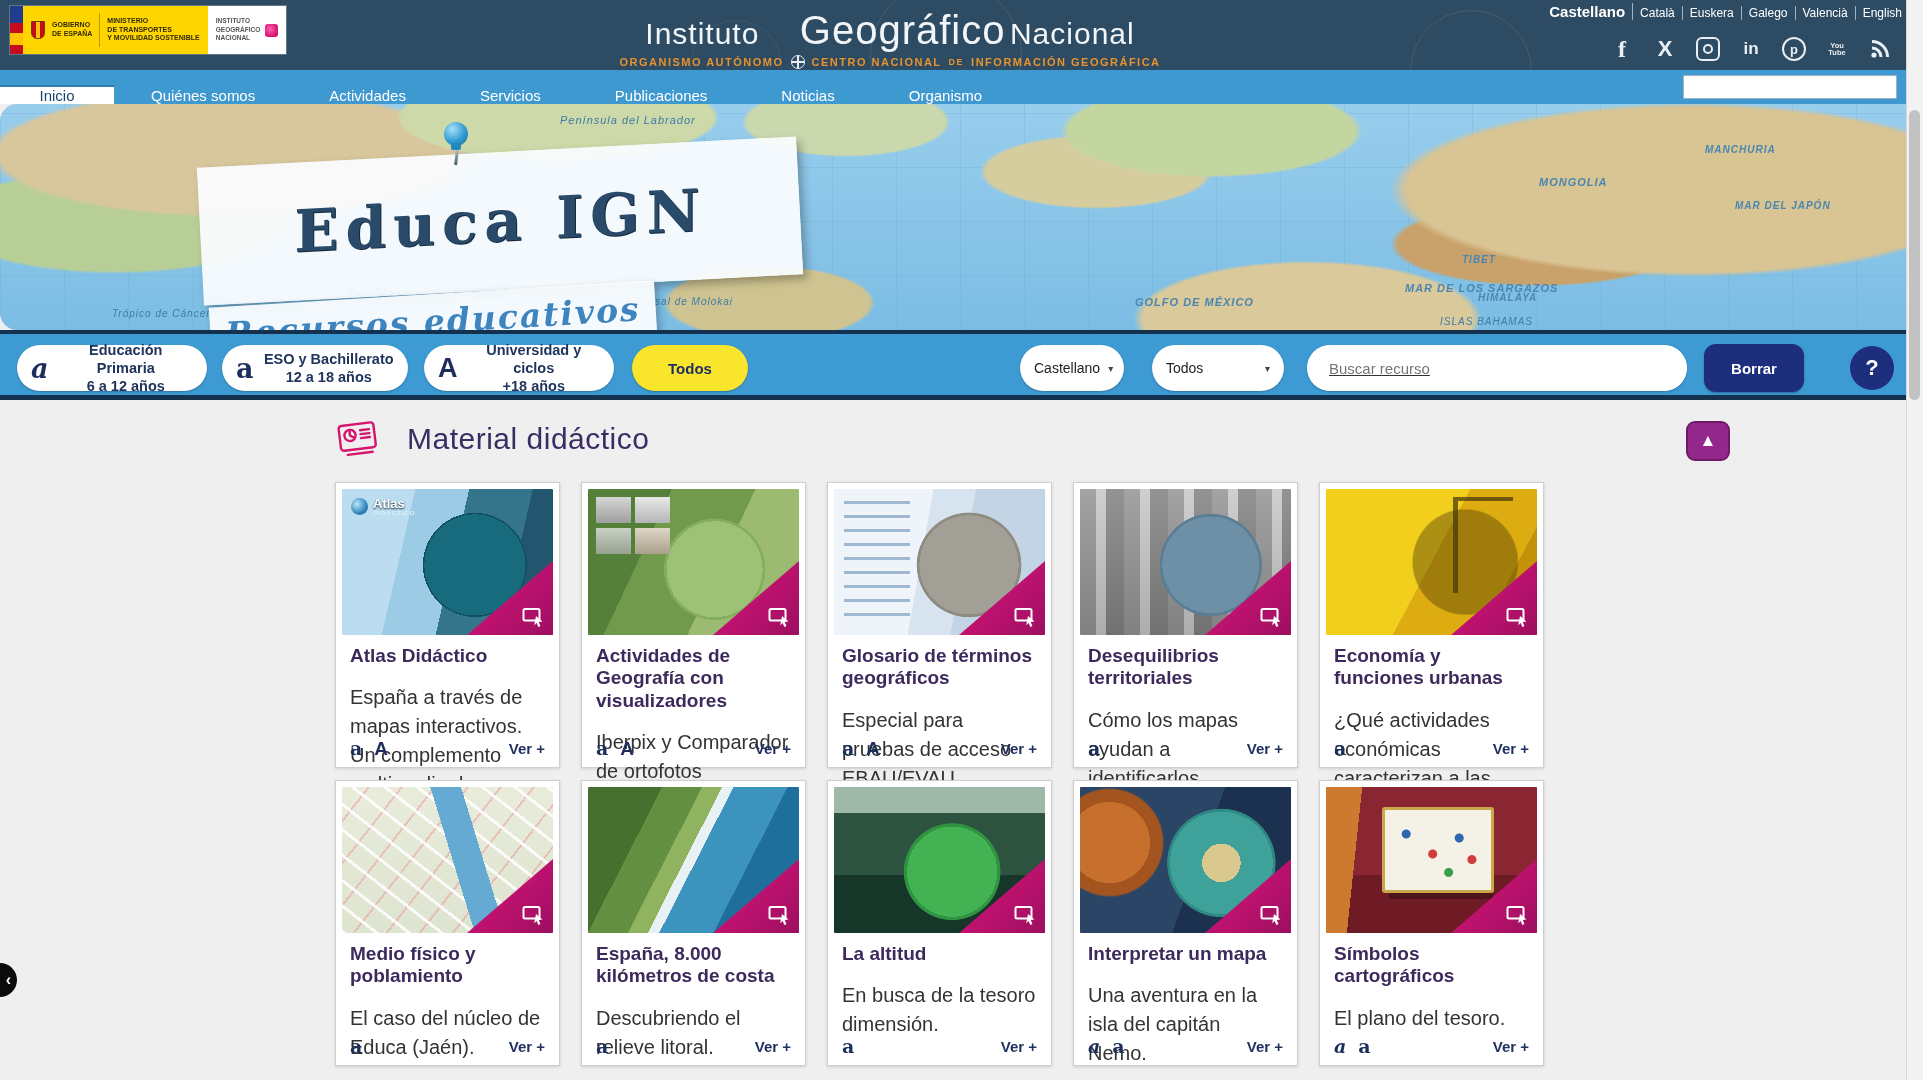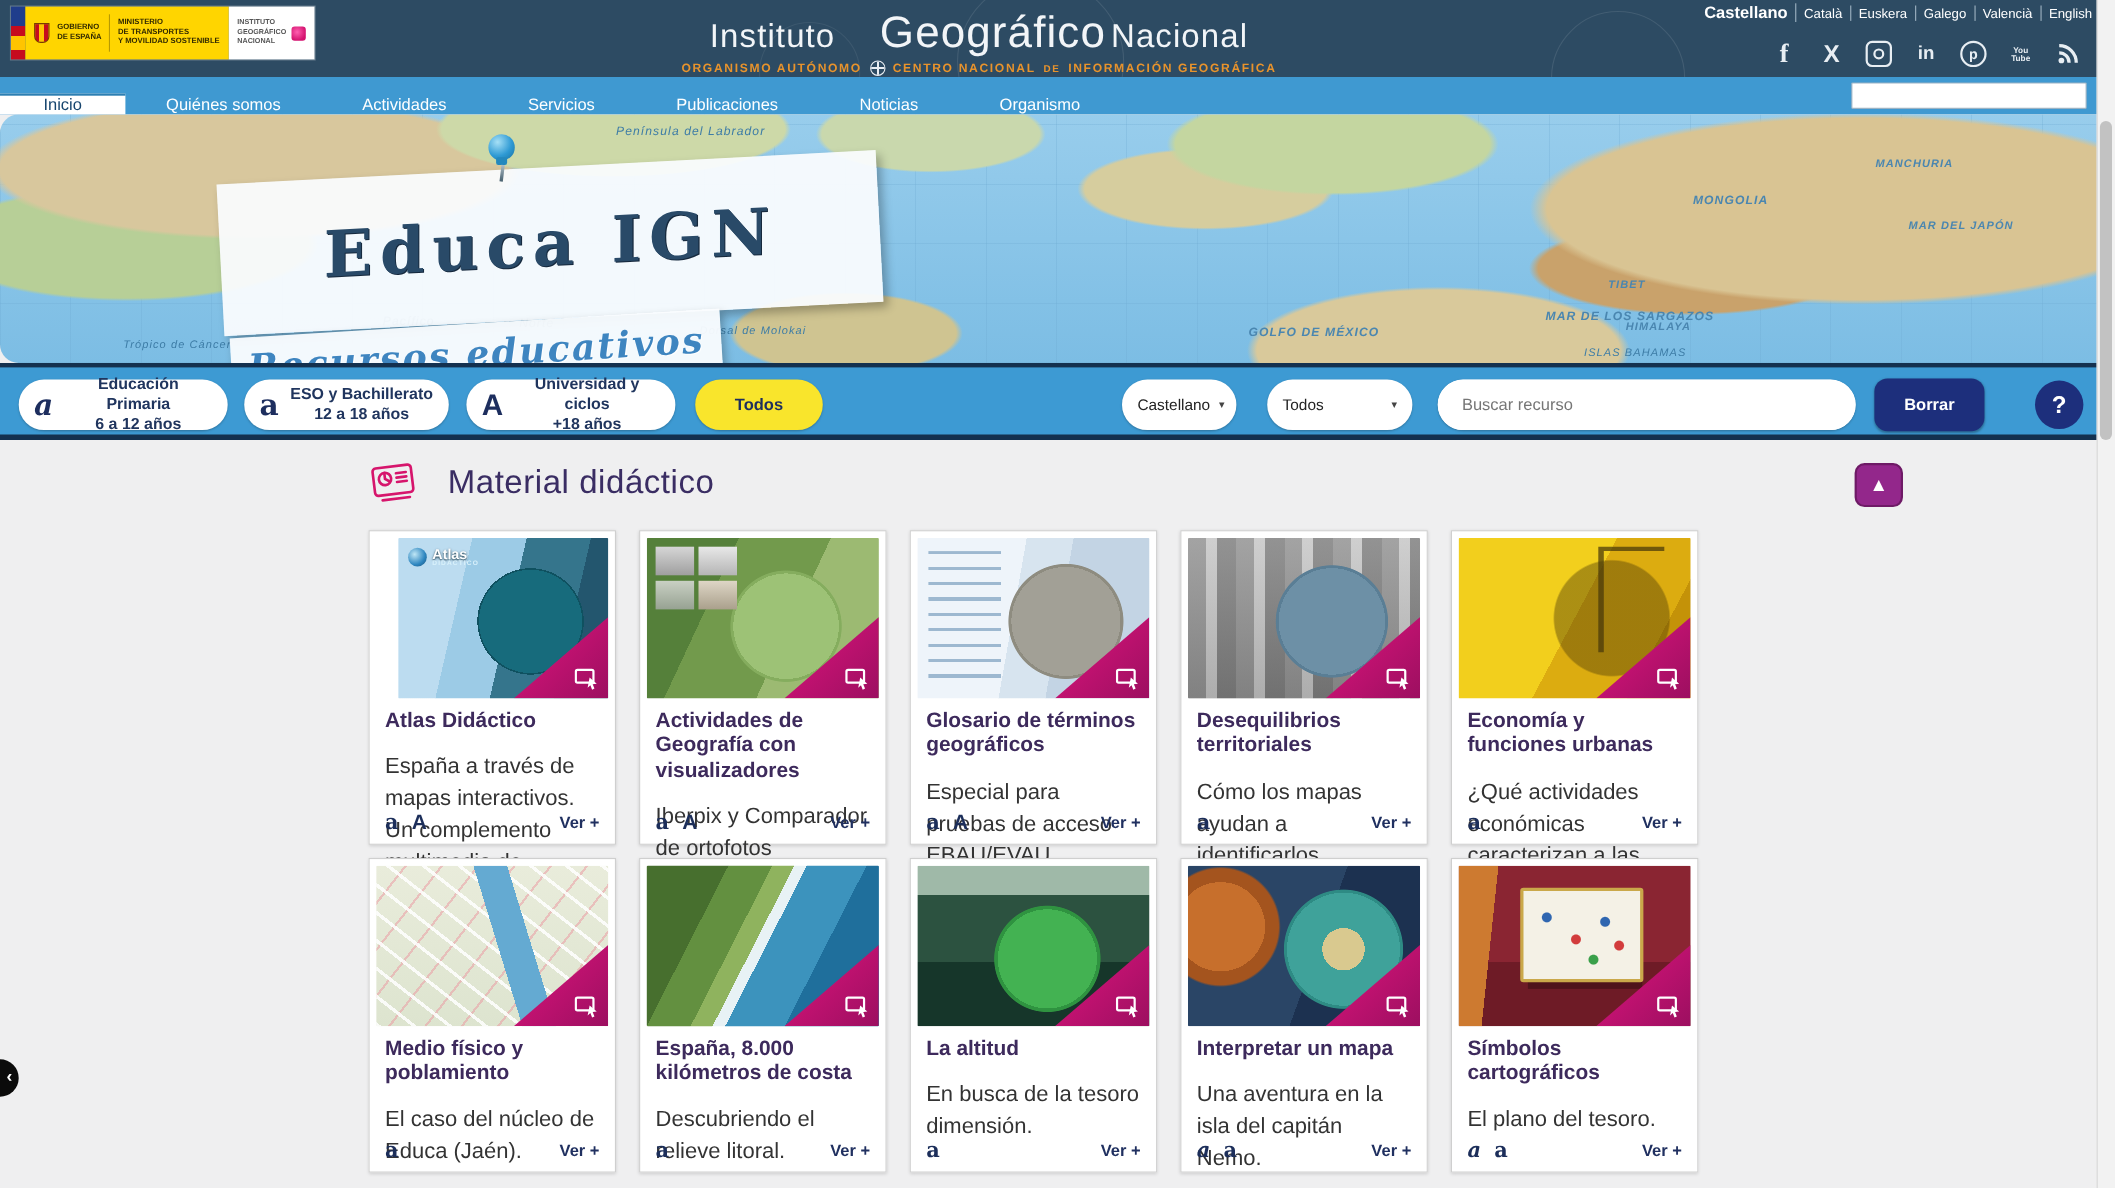--- a/index.html
+++ b/index.html
@@ -95,21 +95,21 @@
   .lvl-pill{gap:10px;padding:0 14px;box-sizing:border-box;justify-content:flex-start;}
   .pill-glyph{font-size:27px;color:#1d2e5e;line-height:1;}
   .g-italic{font-family:"DejaVu Serif",serif;font-style:italic;font-weight:bold;}
   .g-plain{font-family:"DejaVu Serif",serif;font-weight:bold;}
   .g-caps{font-weight:bold;}
   .pill-lines{flex:1;text-align:center;color:#20355e;font-weight:bold;font-size:14.5px;line-height:1.25;}
   .pill-todos{left:632px;width:116px;background:#f9e52c;justify-content:center;color:#1d2e5e;font-weight:bold;font-size:15px;}
   .pill-select{padding:0 14px;box-sizing:border-box;color:#222;font-size:14px;justify-content:space-between;}
   .caret{font-size:10px;color:#444;margin-left:8px;}
   .pill-search{left:1307px;width:380px;padding:0;overflow:hidden;}
-  .pill-search input{border:none;outline:none;width:100%;height:100%;border-radius:24px;padding:0 22px;font-size:15px;color:#333;}
+  .pill-search input{border:none;outline:none;width:100%;height:100%;border-radius:24px;padding:0 22px;font-size:15px;color:#333;text-decoration:underline;}
   .pill-search input::placeholder{color:#767676;}
   .btn-borrar{position:absolute;left:1704px;top:10px;width:100px;height:48px;background:#1d2f7c;color:#fff;
     font-weight:bold;font-size:15px;border-radius:12px;display:flex;align-items:center;justify-content:center;
     cursor:pointer;box-shadow:0 1px 2px rgba(0,0,0,.3);}
   .btn-help{position:absolute;left:1850px;top:12px;width:44px;height:44px;background:#1d2f7c;color:#fff;
     font-weight:bold;font-size:22px;border-radius:50%;display:flex;align-items:center;justify-content:center;cursor:pointer;}
 
   
   .main{position:absolute;left:0;top:400px;width:1923px;height:680px;background:#efeff0;}
   .sec-head{position:absolute;left:337px;top:20px;display:flex;align-items:center;gap:28px;}
@@ -135,21 +135,21 @@
   .card-desc{margin:16px 8px;font-size:20px;color:#333;line-height:1.45;}
   .card-footer{position:absolute;left:14px;right:14px;bottom:9px;display:flex;align-items:center;justify-content:space-between;}
   .levels{display:flex;gap:12px;align-items:baseline;color:#1c2e5a;font-size:19px;line-height:1;}
   .lvl-primaria{font-family:"DejaVu Serif",serif;font-style:italic;font-weight:bold;}
   .lvl-eso{font-family:"DejaVu Serif",serif;font-weight:bold;}
   .lvl-uni{font-weight:bold;}
   .view-more{font-size:15px;font-weight:600;color:#203060;cursor:pointer;}
 
   
   .art-atlas{background:radial-gradient(circle at 63% 52%,#176b7c 0 33%,#0f5160 33% 34%,transparent 34%),
-    linear-gradient(103deg,#bcdcf0 0 30%,#9ccbe6 30% 52%,#35758c 52% 78%,#23566e 78%);margin-left:20px;}
+    linear-gradient(103deg,#bcdcf0 0 30%,#9ccbe6 30% 52%,#35758c 52% 78%,#23566e 78%);}
   .art-visualizadores{background:radial-gradient(circle at 60% 55%,#9dc276 0 32%,#85ad5e 32% 33.5%,transparent 34%),
     linear-gradient(115deg,#55803a 0 30%,#729a4c 30% 60%,#9cba72 60%);}
   .art-visualizadores .art-extra{display:block;position:absolute;left:8px;top:8px;width:74px;height:58px;background:
     linear-gradient(#d6d6d6,#9f9f9f) 0 0/35px 26px no-repeat,
     linear-gradient(#e8e8e8,#b5b5b5) 39px 0/35px 26px no-repeat,
     linear-gradient(#c9d0c4,#97a292) 0 31px/35px 26px no-repeat,
     linear-gradient(#ded6c6,#aaa08c) 39px 31px/35px 26px no-repeat;}
   .art-glosario{background:radial-gradient(circle at 64% 52%,#a2a096 0 32%,#8e8c80 32% 33.5%,transparent 34%),
     linear-gradient(100deg,#eef4fa 0 42%,#d7e4ef 42% 60%,#c3d4e4 60%);}
   .art-glosario .art-extra{display:block;position:absolute;left:10px;top:12px;width:66px;height:122px;

